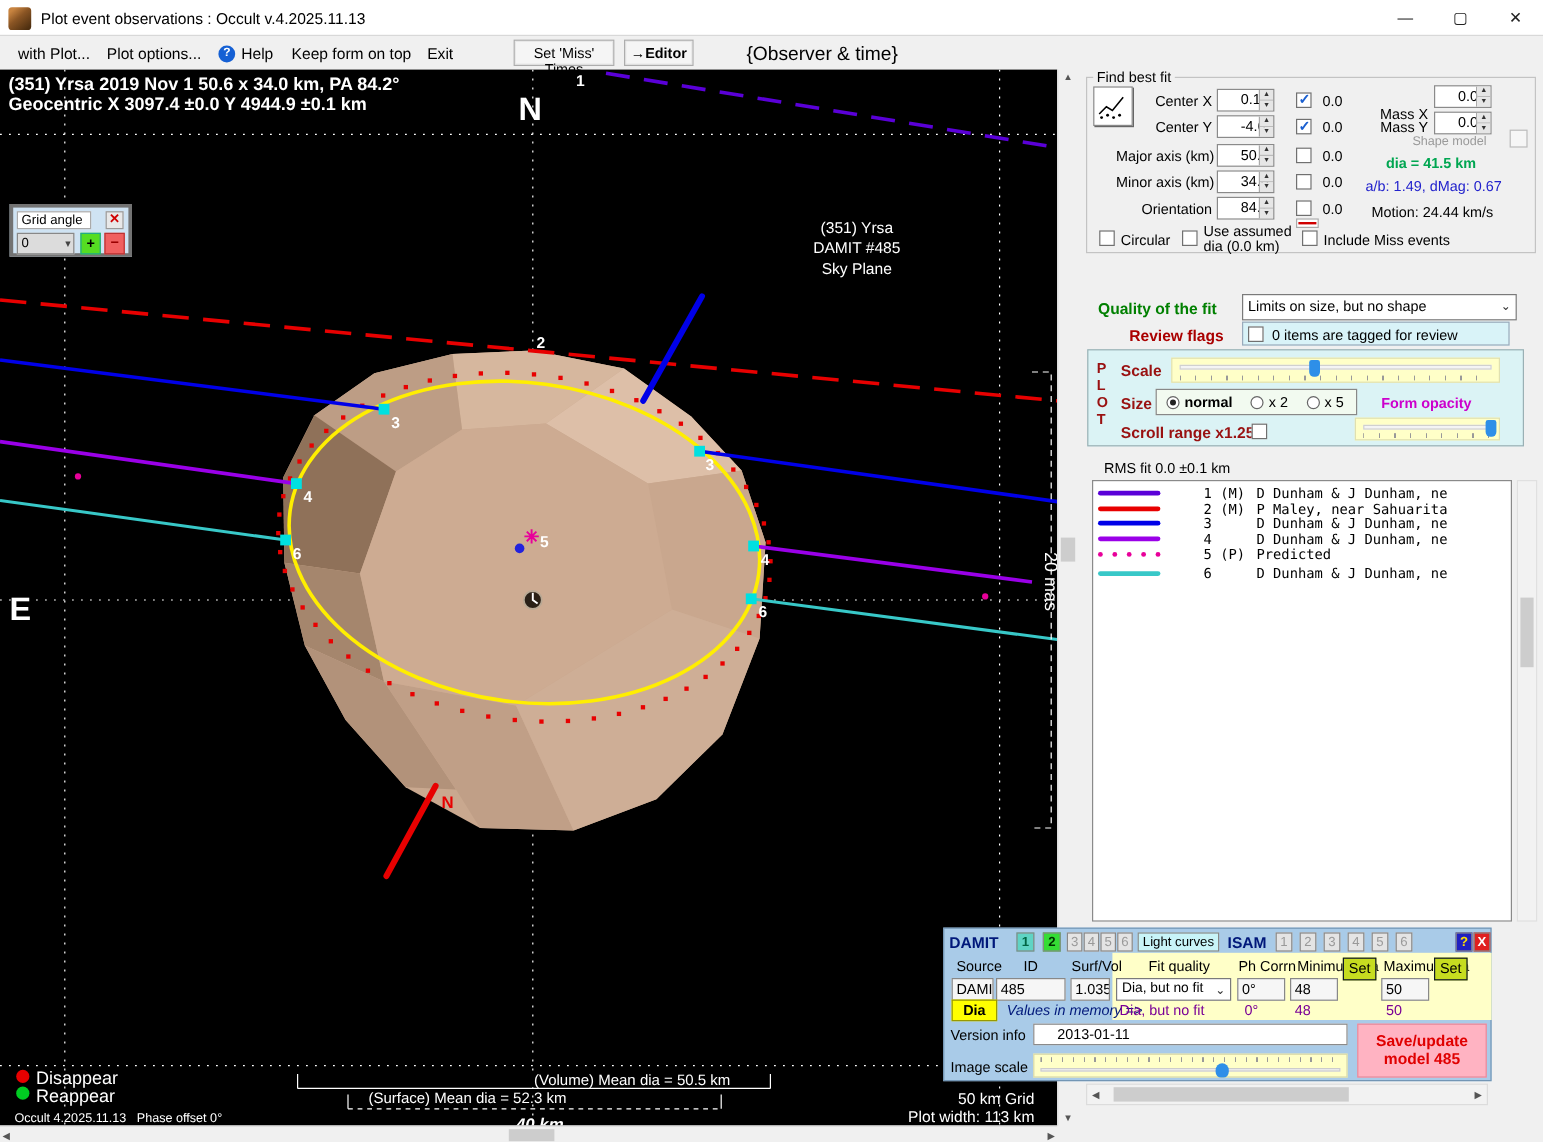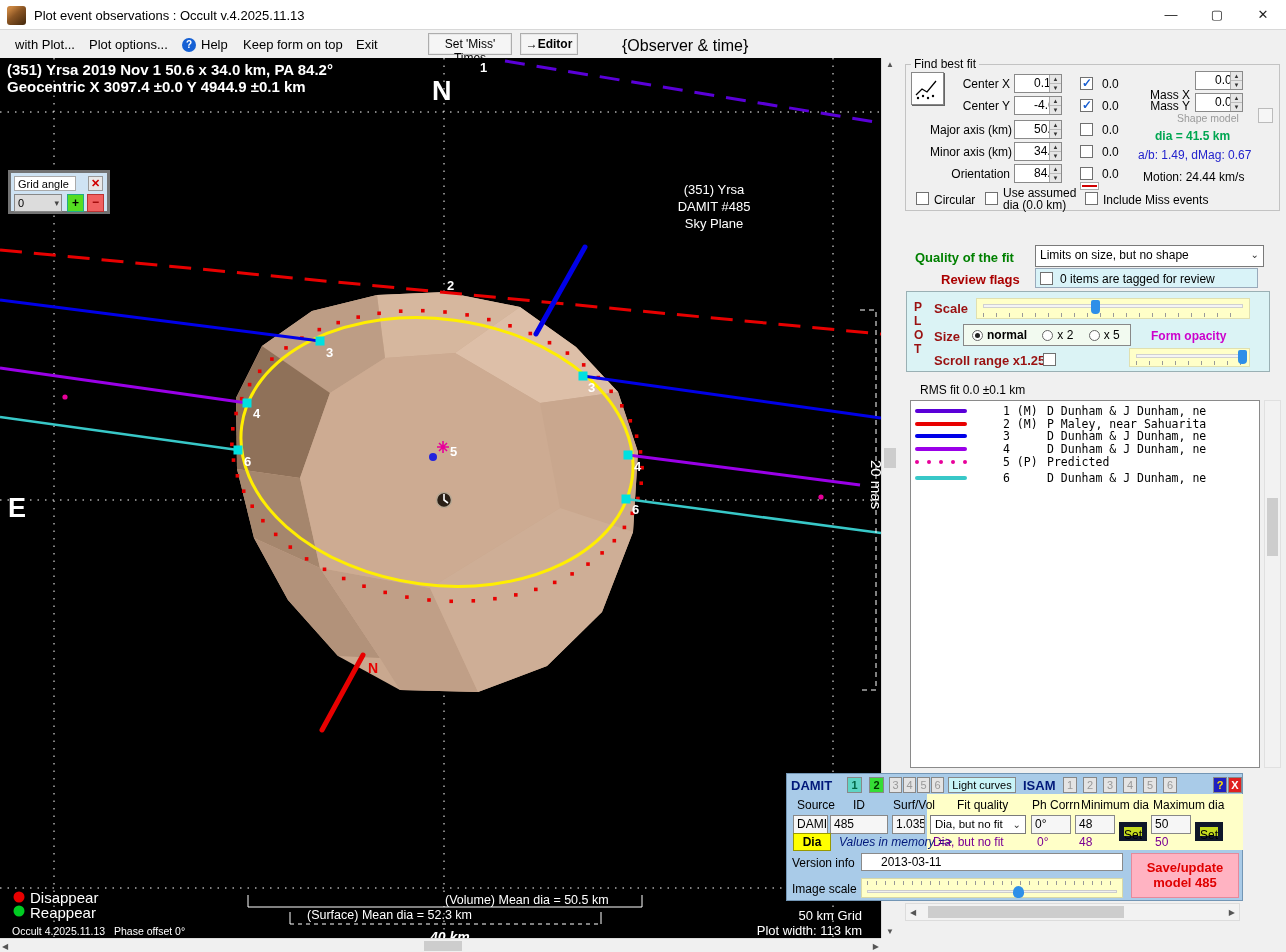--- a/index.html
+++ b/index.html
@@ -115,22 +115,22 @@
            background:#a9cbe8; border:1px solid #7396b5; font-size:12px; }
   .dm-btn { position:absolute; top:3px; height:16px; border:1px solid #888; text-align:center;
             font-size:11px; line-height:14px; background:#e4e4e4; color:#999; }
   .dm-btn.en1 { background:#5fd4c4; color:#064; font-weight:bold; }
   .dm-btn.en2 { background:#35dd35; color:#030; font-weight:bold; }
   .dm-box { position:absolute; background:#f6f6f6; border:1px solid #888; padding:1px 3px;
             font-size:12px; white-space:nowrap; overflow:hidden; }
   .navy { color:#00187a; }
   .purple { color:#7a0096; }
   #dm-yellow { position:absolute; left:140px; top:20px; width:316px; height:56px; background:#ffffc8; }
-  .setbtn { position:absolute; top:48px; width:28px; height:19px; background:#c6dc20;
-            border:5px solid #0f172a; text-align:center; font-size:12px; line-height:17px; }
+  .setbtn { position:absolute; top:24px; width:28px; height:19px; background:#c6dc20;
+            border:1px solid #0f172a; text-align:center; font-size:12px; line-height:17px; }
   #dia-btn { position:absolute; left:6px; top:59px; width:38px; height:18px; background:#ffff00;
              border:1px solid #999900; font-weight:bold; text-align:center; line-height:16px; }
   #save-btn { position:absolute; left:344px; top:79px; width:108px; height:45px; background:#ffb3c2;
               border:1px solid #e58a9c; color:#e00000; font-weight:bold; font-size:13px;
               text-align:center; padding-top:6px; line-height:15px; }
   #img-slider { position:absolute; left:74px; top:104px; width:262px; height:20px; background:#ffffc8;
                 border:1px solid #d8d8a8; }
   #img-slider .ticks { position:absolute; left:5px; right:5px; top:2px; height:4px;
         background:repeating-linear-gradient(90deg,#999 0 1px,transparent 1px 9px); }
   #img-slider .groove { position:absolute; left:5px; right:5px; bottom:4px; height:3px;
@@ -602,21 +602,21 @@
     <div class="setbtn" style="left:408px">Set</div>
 
     <div id="dia-btn">Dia</div>
     <span class="lbl navy" style="left:52px;top:61px;font-style:italic">Values in memory =&gt;</span>
     <span class="lbl purple" style="left:146px;top:61px">Dia, but no fit</span>
     <span class="lbl purple" style="left:250px;top:61px">0°</span>
     <span class="lbl purple" style="left:292px;top:61px">48</span>
     <span class="lbl purple" style="left:368px;top:61px">50</span>
 
     <span class="lbl" style="left:5px;top:82px">Version info</span>
-    <div class="txtbox" style="left:74px;top:79px;width:262px;height:18px">2013-03-11</div>
+    <div class="txtbox" style="left:74px;top:79px;width:262px;height:18px">2013-01-11</div>
     <div id="save-btn">
       <div>Save/update</div>
       <div>model 485</div>
     </div>
     <span class="lbl" style="left:5px;top:108px">Image scale</span>
     <div id="img-slider">
       <div class="ticks"></div>
         <div class="groove"></div>
       <div class="thumb" style="left:58%"></div>
     </div>

